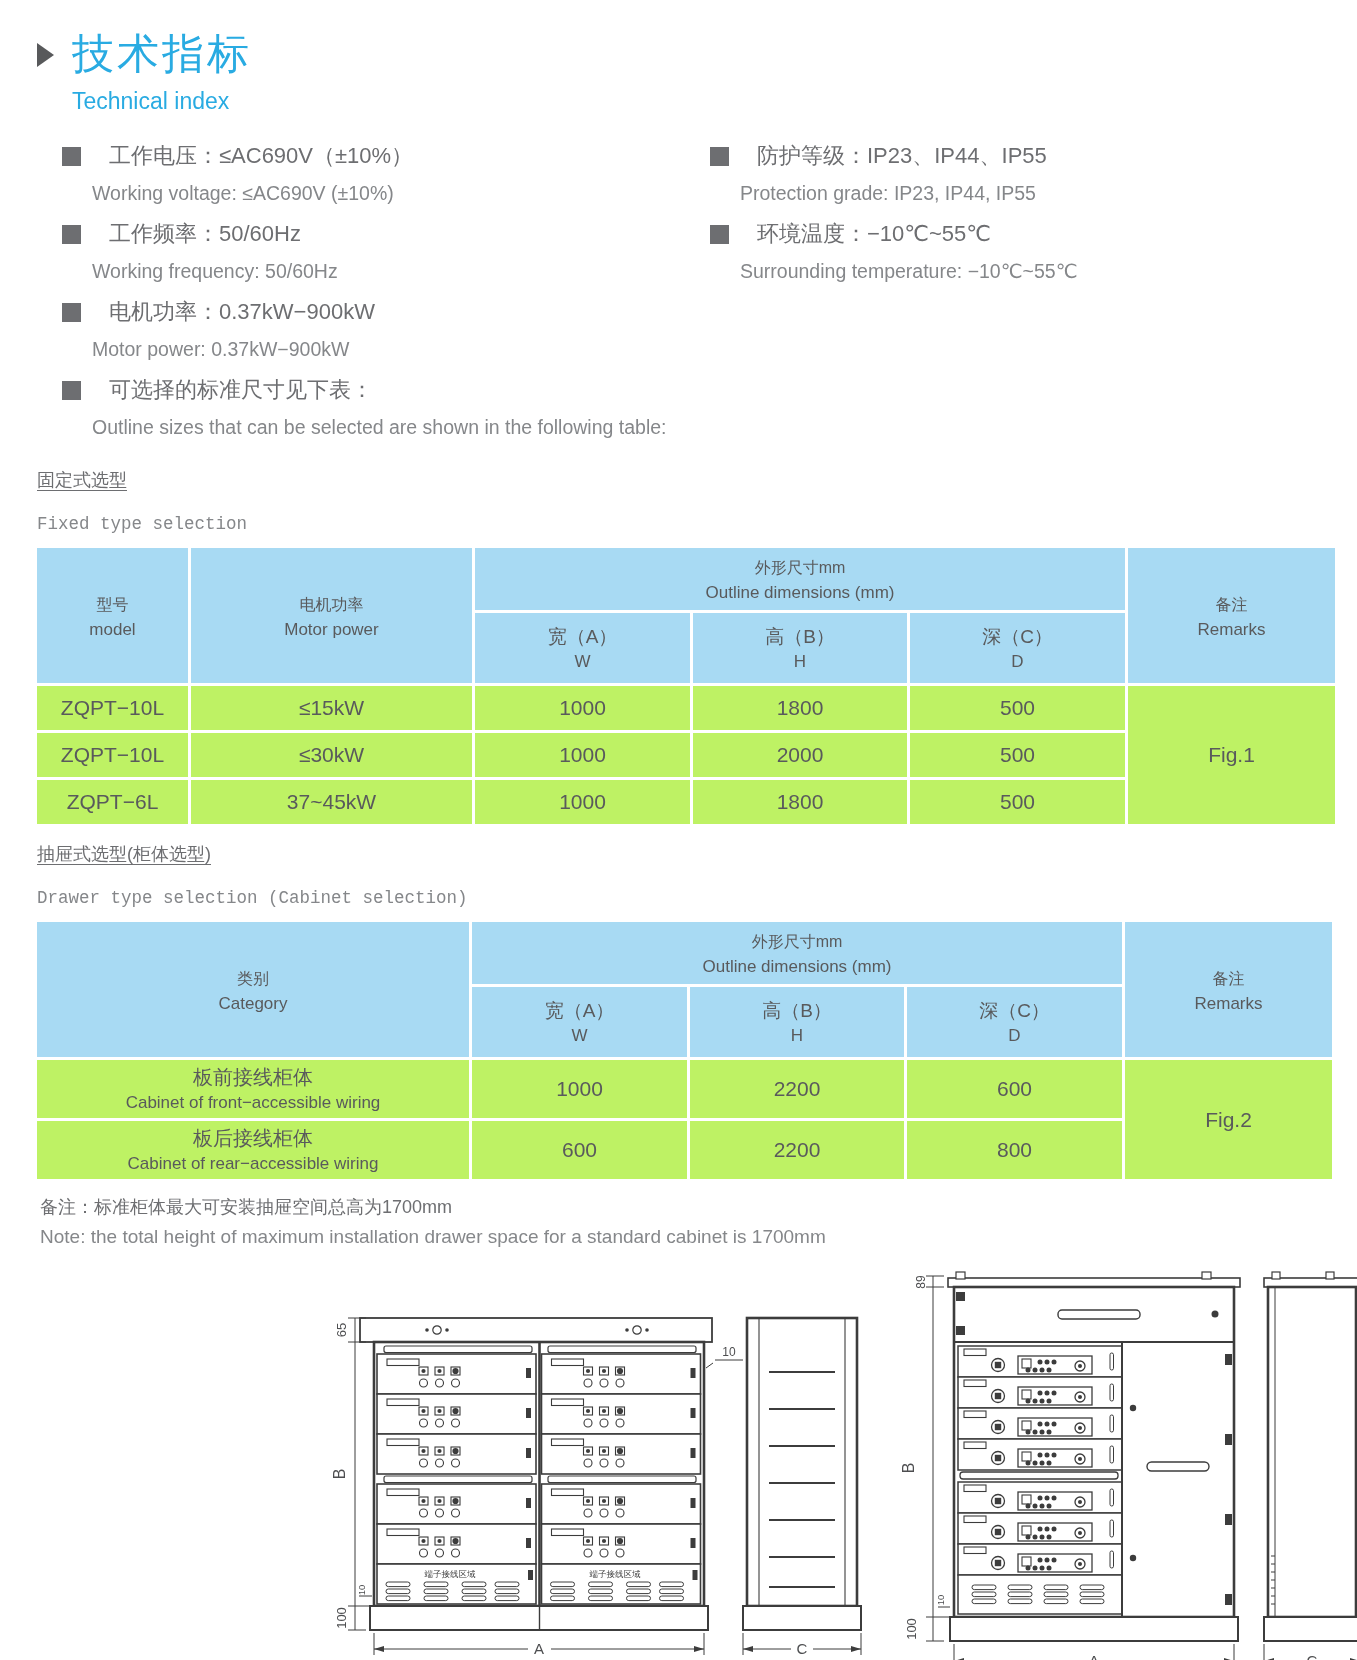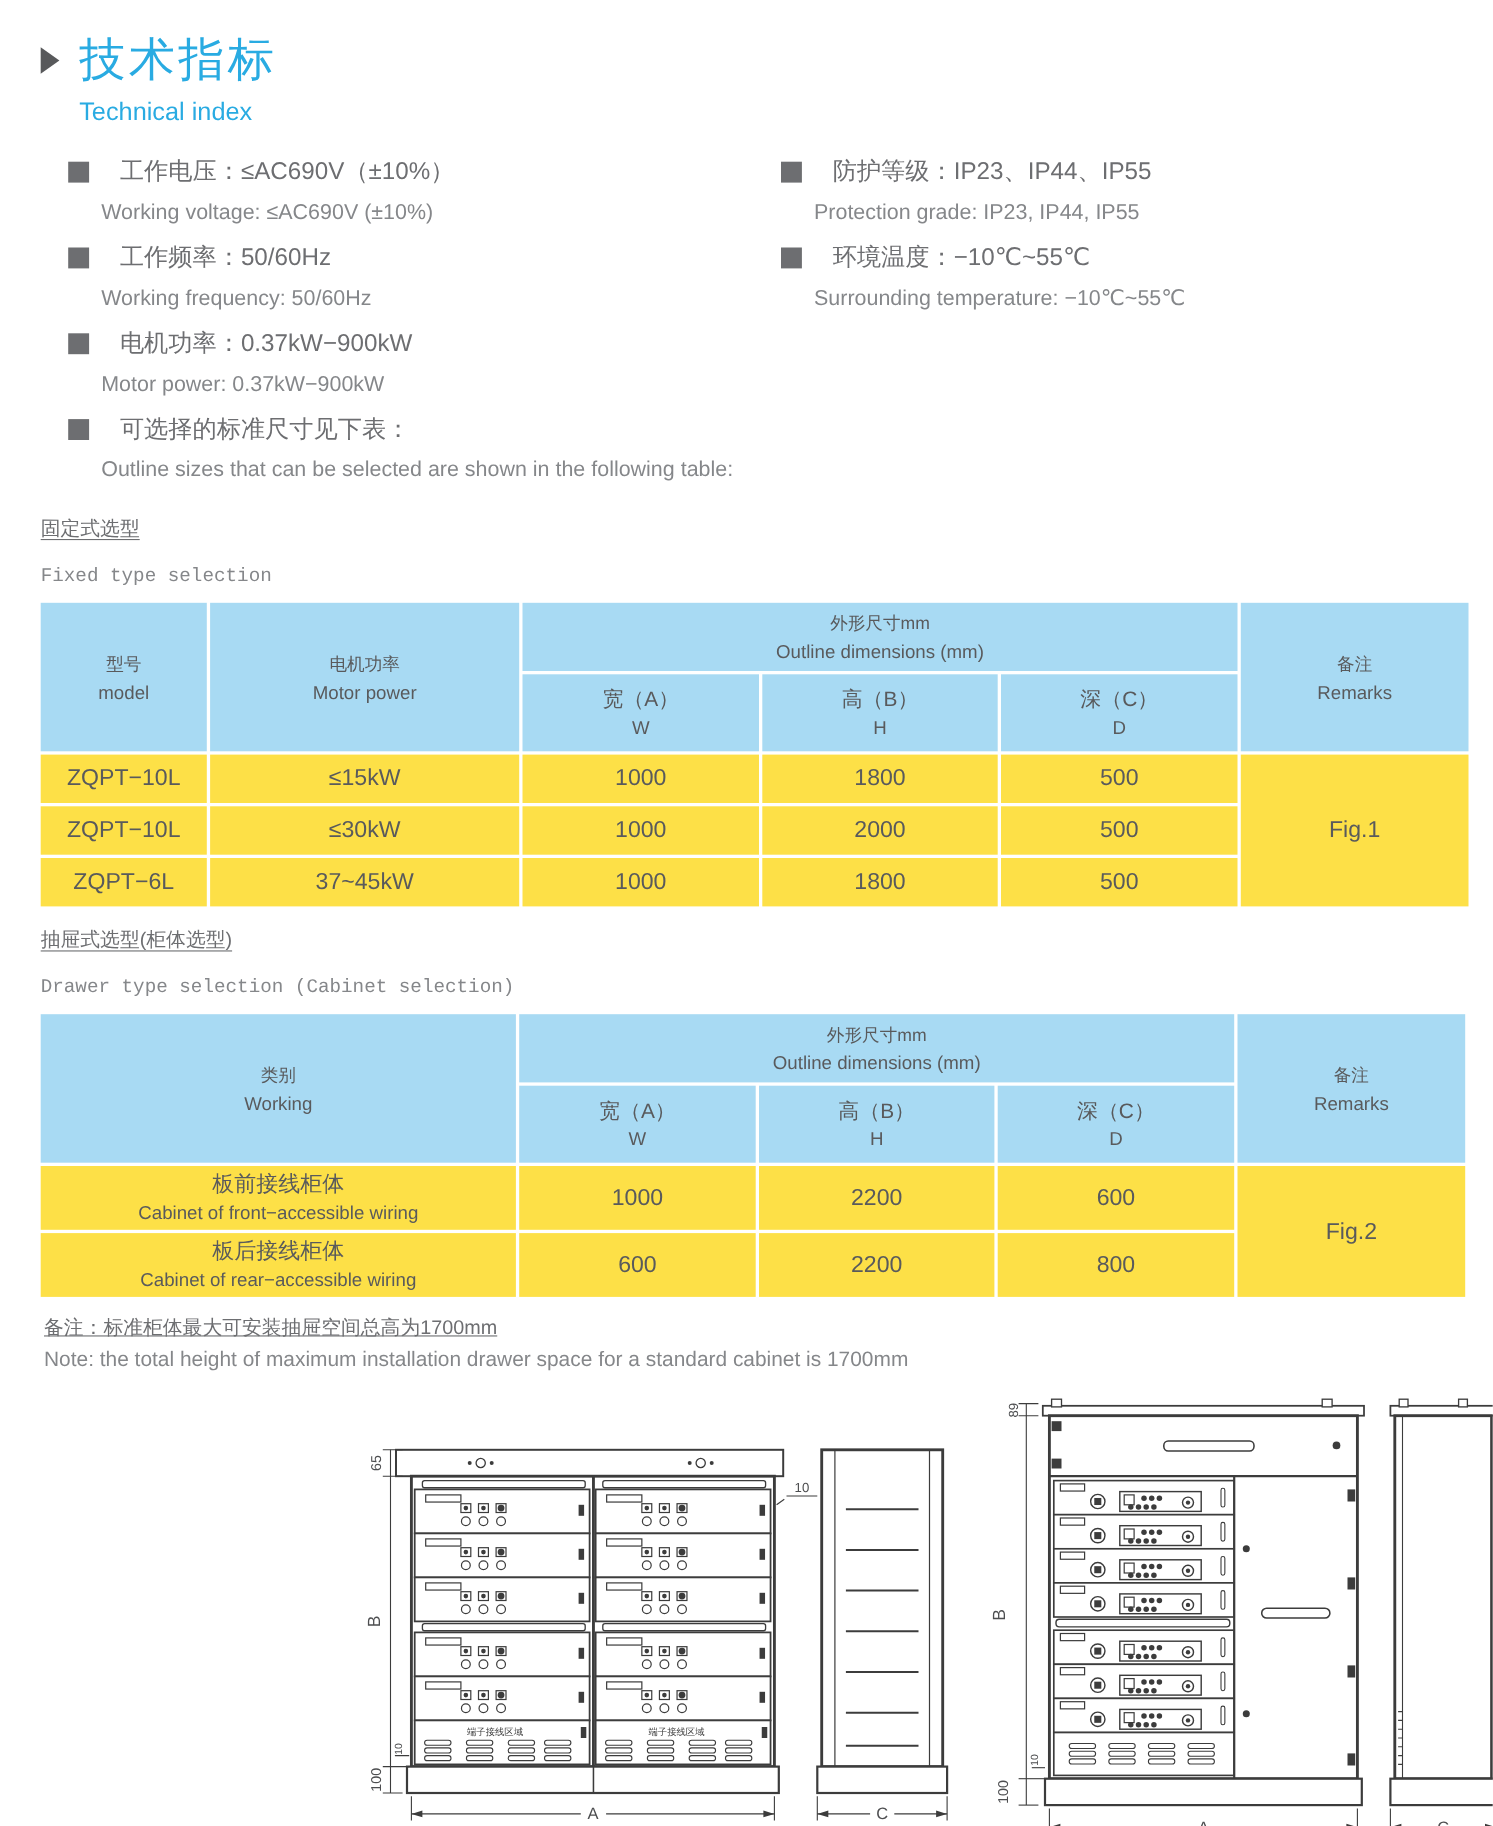--- a/index.html
+++ b/index.html
@@ -26,34 +26,34 @@
 
   
   .sec{margin:14px 0 8px 0;}
   .sec-zh{font-size:18px;color:#6d6e71;text-decoration:underline;text-underline-offset:4px;line-height:26px;}
   .sec-en{font-size:17.5px;color:#85878a;line-height:26px;margin-top:18px;font-family:Liberation Mono, monospace;}
 
   
   table.spec-table{border-collapse:separate;border-spacing:3px;width:1283px;table-layout:fixed;color:#595a5c;margin-left:-3px;}
   td{text-align:center;vertical-align:middle;padding:0;}
   td.hd{background:#a8daf3;}
-  td.bd{background:#fde047;}
+  td.bd{background:#bef264;}
   .hrow1 td{height:62px;}
   .hrow2 td{height:70px;}
   .drow td{height:44px;font-size:21px;}
   .drow2 td{height:58px;font-size:21px;}
   td .zh{font-size:16px;line-height:27px;}
   td .en{font-size:17px;line-height:23px;}
   td.sub .zh{font-size:19px;}
   .cat .zh{font-size:20px;line-height:27px;}
   .cat .en{font-size:17px;line-height:24px;}
 
   
   .note{margin-top:10px;margin-left:3px;}
-  .note-zh{font-size:18px;color:#6d6e71;line-height:30px;text-decoration:underline;}
+  .note-zh{font-size:18px;color:#6d6e71;line-height:30px;}
   .note-en{font-size:19px;color:#85878a;line-height:30px;}
 
   
   .figures{display:flex;align-items:flex-end;margin:4px 0 0 295px;gap:26px;}
   .fig svg{display:block;}
   .drawline{stroke:#3c3c3c;fill:none;}
   text.dim{fill:#4d4e50;font-family:"Liberation Sans",sans-serif;}
   text.cap{fill:#8a8c8f;font-family:"Liberation Sans",sans-serif;}
 </style>
 </head>
@@ -198,21 +198,21 @@
         <col style="width:432px">
         <col style="width:215px">
         <col style="width:214px">
         <col style="width:215px">
         <col style="width:207px">
       </colgroup>
     <tbody>
       <tr class="hrow1">
         <td class="hd" rowspan="2">
           <div class="zh">类别</div>
-          <div class="en">Working</div>
+          <div class="en">Category</div>
         </td>
         <td class="hd" colspan="3">
           <div class="zh">外形尺寸mm</div>
           <div class="en">Outline dimensions (mm)</div>
         </td>
         <td class="hd" rowspan="2">
           <div class="zh">备注</div>
           <div class="en">Remarks</div>
         </td>
       </tr>

